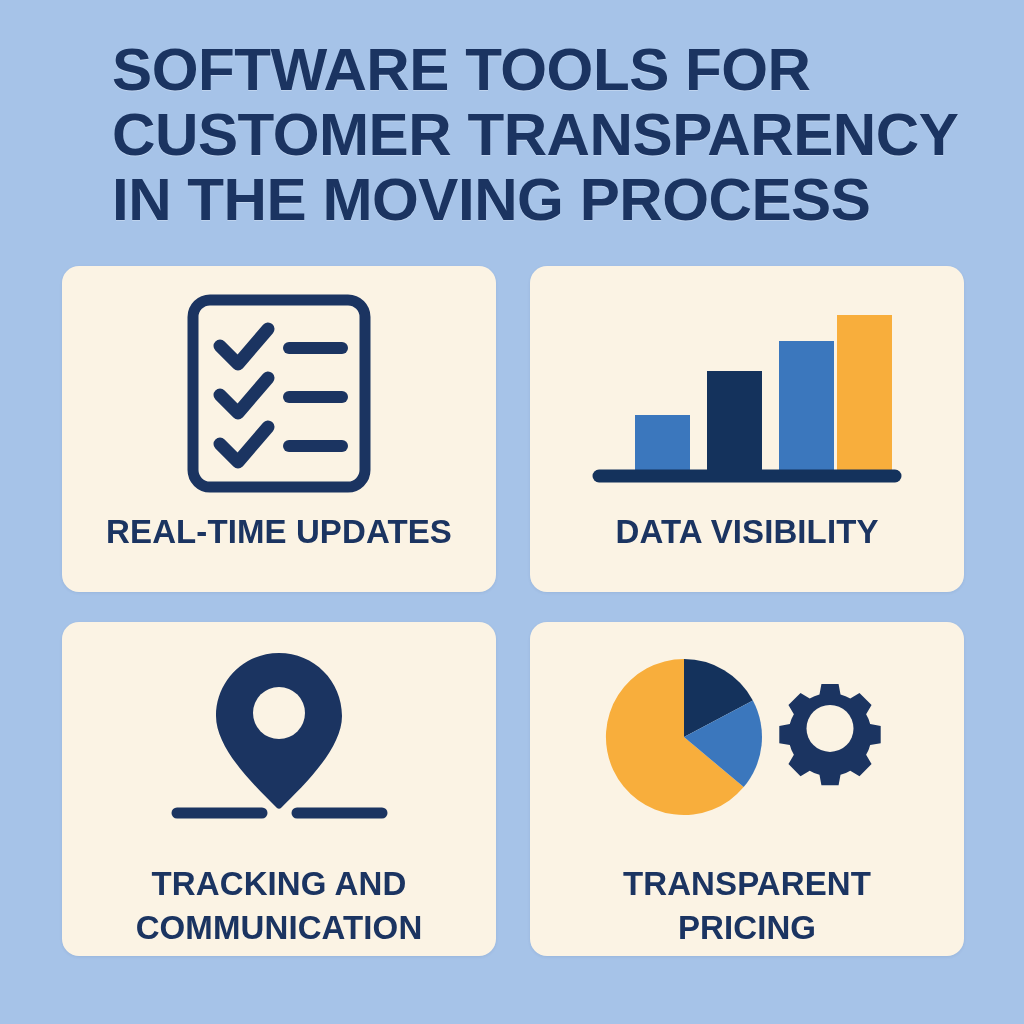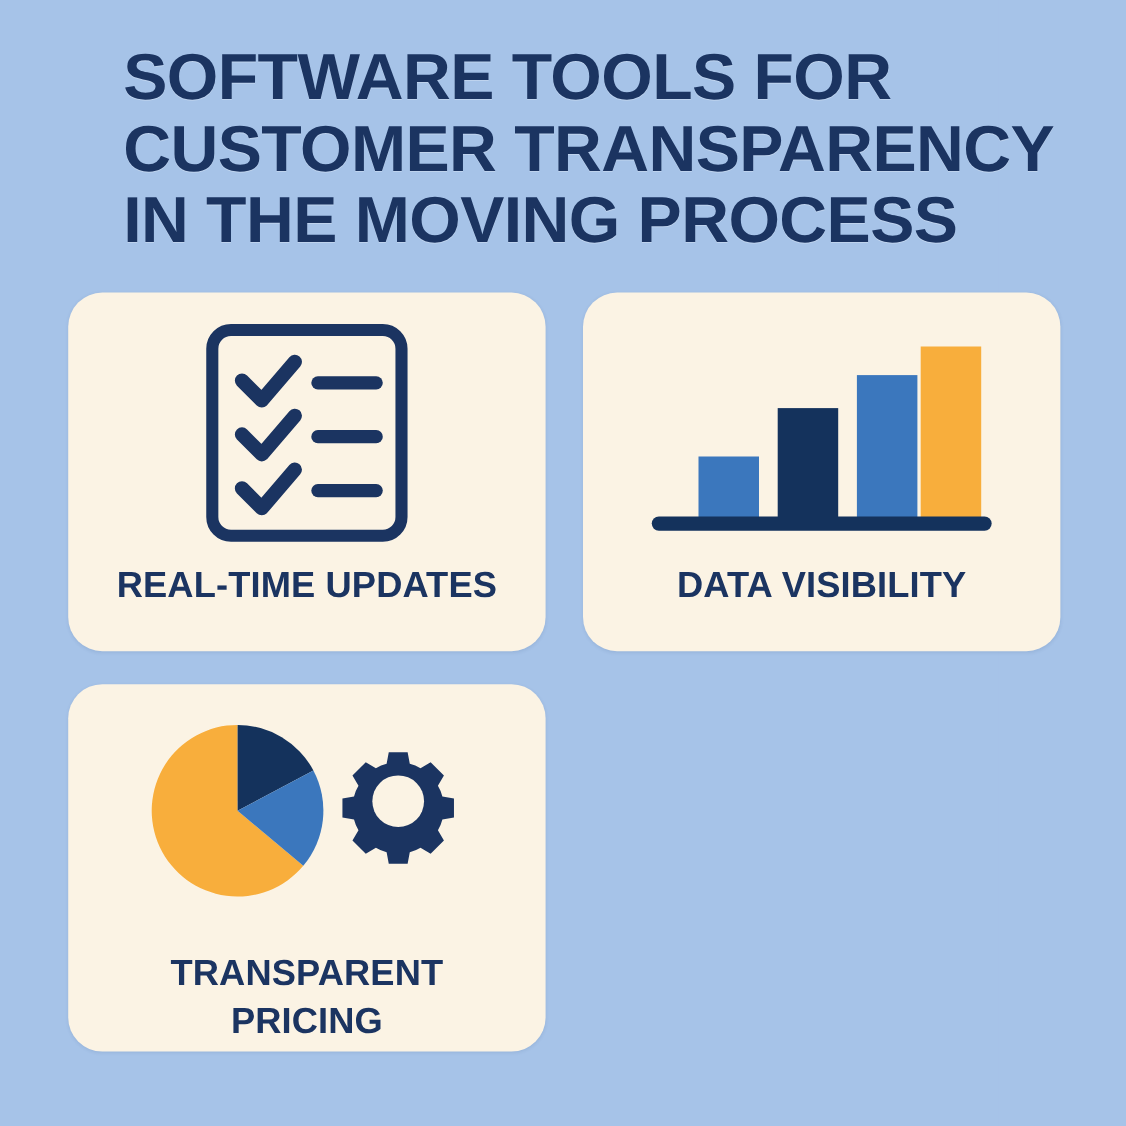--- a/index.html
+++ b/index.html
@@ -55,21 +55,21 @@
     display: grid;
     grid-template-columns: 434px 434px;
     grid-template-rows: 326px 334px;
     column-gap: 34px;
     row-gap: 30px;
   }
 
   .card {
     position: relative;
     background: #fbf3e4;
-    border-radius: 31px;
+    border-radius: 17px;
     box-shadow: 0 1px 3px rgba(40,70,120,0.10);
     display: flex;
     flex-direction: column;
     align-items: center;
     justify-content: flex-start;
     overflow: hidden;
   }
 
   .card-icon {
     display: flex;
@@ -143,20 +143,39 @@
           <rect x="120" y="78" width="55" height="101" fill="#14325c"></rect>
           <rect x="192" y="48" width="55" height="131" fill="#3b77bd"></rect>
           <rect x="250" y="22" width="55" height="157" fill="#f8ae3c"></rect>
 
           <line x1="12" y1="183" x2="308" y2="183" stroke="#14325c" stroke-width="13" stroke-linecap="round"></line>
         </svg>
       </div>
       <div class="card-label">DATA VISIBILITY</div>
     </div>
 
+    <div class="card card-3">
+      <div class="card-icon">
+        <svg width="240" height="190" viewBox="0 0 240 190" aria-hidden="true">
+          <path d="M120 8
+                   C 85 8 57 36 57 71
+                   C 57 104 96 141 118 163
+                   C 119 164 121 164 122 163
+                   C 144 141 183 104 183 71
+                   C 183 36 155 8 120 8 Z" fill="#1b3461"></path>
+          <circle cx="120" cy="68" r="26" fill="#fbf3e4"></circle>
+          <g stroke="#1b3461" stroke-width="11" stroke-linecap="round">
+            <line x1="18" y1="168" x2="103" y2="168"></line>
+            <line x1="138" y1="168" x2="223" y2="168"></line>
+          </g>
+        </svg>
+      </div>
+      <div class="card-label">TRACKING AND
+COMMUNICATION</div>
+    </div>
 
     <div class="card card-4">
       <div class="card-icon">
         <svg width="290" height="170" viewBox="0 0 290 170" aria-hidden="true">
 
           <g>
 
             <path d="M82 82 L 141.7 132.1
                      A 78 78 0 1 1 82 4 Z" fill="#f8ae3c"></path>
 

